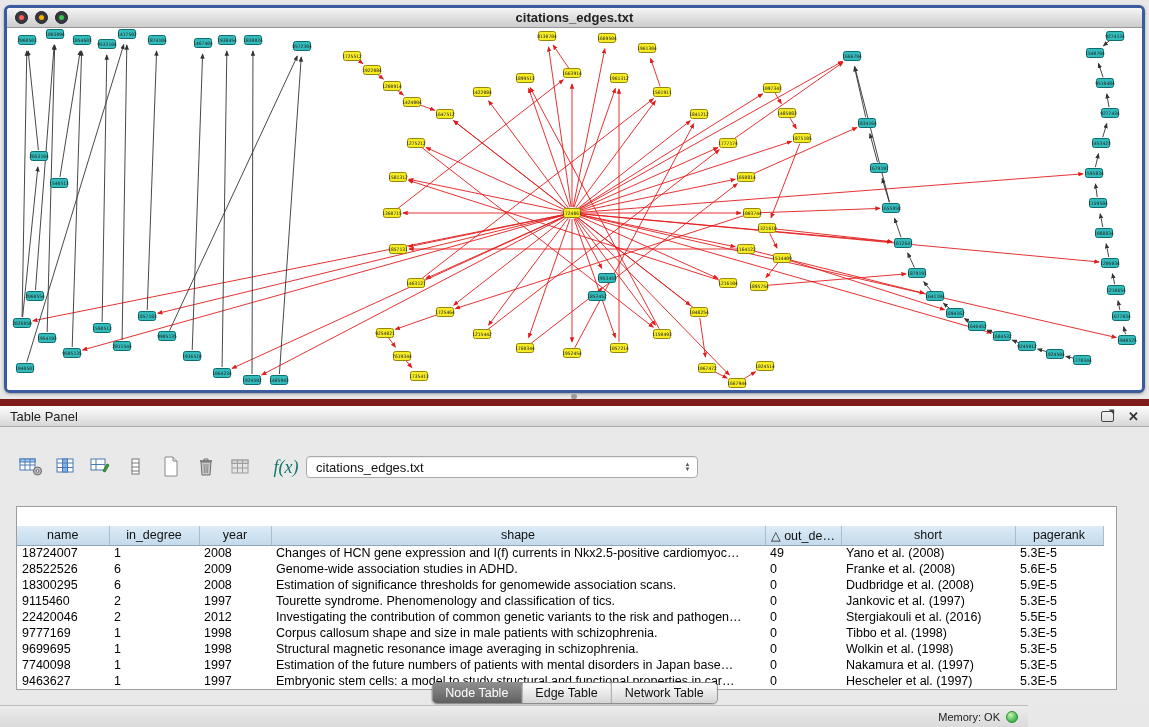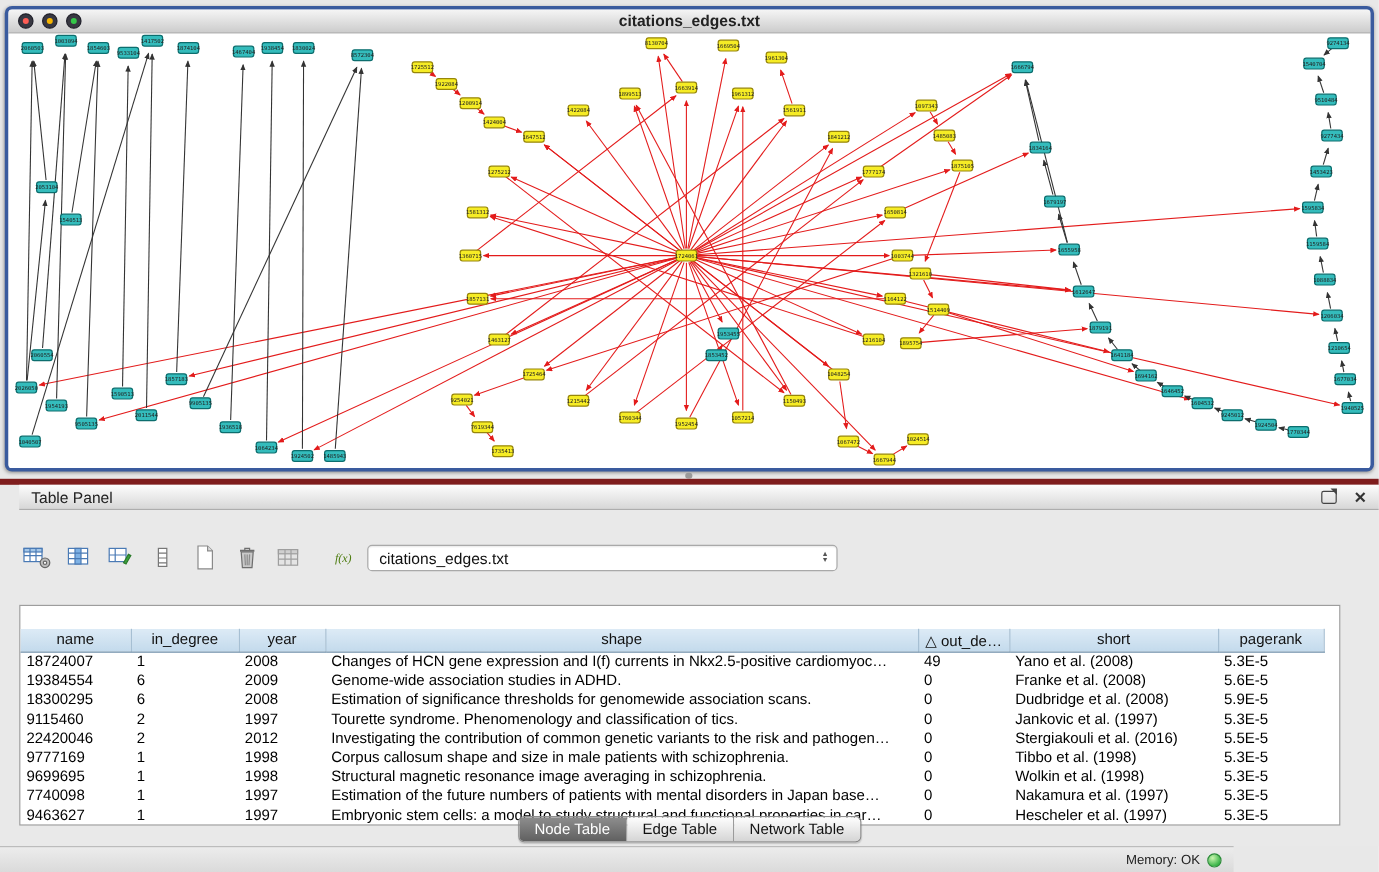--- a/index.html
+++ b/index.html
@@ -20,31 +20,31 @@
   #graph-svg { position:absolute; inset:0; }
   #graph-svg line { stroke-width:0.9; fill:none; }
   #graph-svg rect.node { stroke-width:1; }
   #graph-svg text.nl { font-size:4.6px; text-anchor:middle; fill:#222;
     font-family:"DejaVu Sans Mono", monospace; pointer-events:none; }
 
   
   .split-dot { position:absolute; left:571px; top:394px; width:6px; height:5px; border-radius:3px; background:#9a9a9a; }
 
   
-  .table-panel { position:absolute; left:0; top:399px; width:1149px; height:306px; background:#e9e9e9; border-top:5px solid #7f1d1d;padding-left:16px; }
+  .table-panel { position:absolute; left:0; top:399px; width:1149px; height:306px; background:#e9e9e9; border-top:7px solid #7f1d1d; }
   .panel-header { height:21px; background:linear-gradient(#fdfdfd,#d7d7d7); border-bottom:1px solid #adadad;
     display:flex; align-items:center; padding:0 10px; font-size:13px; color:#222; }
   .panel-header .spacer { flex:1; }
   .float-icon { width:13px; height:11px; border:1.5px solid #444; border-radius:2px; position:relative; margin-right:14px; cursor:pointer; }
   .float-icon::after { content:'◥'; position:absolute; right:-1px; top:-4px; font-size:7px; color:#444; }
   .close-icon { font-size:13px; font-weight:bold; color:#333; cursor:pointer; line-height:13px; }
 
   .toolbar { position:absolute; left:18px; top:46px; height:30px; display:flex; align-items:center; gap:9px; }
   .tb-icon { width:26px; height:24px; display:flex; align-items:center; justify-content:center; cursor:pointer; }
-  .fx { font-size:10px; color:#4d7c0f; font-family:"Liberation Serif", serif; font-style:italic;margin-left:20px; }
+  .fx { font-size:18px; color:#0f766e; font-family:"Liberation Serif", serif; font-style:italic;margin-left:20px; }
   .combo { width:392px; height:22px; margin-left:8px; background:#fff; border:1px solid #a9a9a9; border-radius:4px;
     display:flex; align-items:center; font-size:13px; color:#111; padding-left:9px; cursor:pointer;
     box-shadow:inset 0 1px 1px rgba(0,0,0,.08); }
   .combo .arrows { margin-left:auto; width:16px; display:flex; flex-direction:column; align-items:center;
     justify-content:center; color:#555; font-size:6px; line-height:5px; padding-right:3px; }
 
   .table-wrap { position:absolute; left:16px; top:100px; width:1101px; height:184px; background:#fff;
     border:1px solid #9d9d9d; display:flex; overflow:hidden;align-items:flex-end; }
   table.grid { width:1086px; border-collapse:collapse; table-layout:fixed; }
   col.c0{width:92px;} col.c1{width:90px;} col.c2{width:72px;} col.c3{width:494px;}
@@ -516,21 +516,21 @@
           <tr>
             <td>18724007</td>
             <td>1</td>
             <td>2008</td>
             <td>Changes of HCN gene expression and I(f) currents in Nkx2.5-positive cardiomyoc…</td>
             <td>49</td>
             <td>Yano et al. (2008)</td>
             <td>5.3E-5</td>
           </tr>
           <tr>
-            <td>19384554</td>
+            <td>28522526</td>
             <td>6</td>
             <td>2009</td>
             <td>Genome-wide association studies in ADHD.</td>
             <td>0</td>
             <td>Franke et al. (2008)</td>
             <td>5.6E-5</td>
           </tr>
           <tr>
             <td>18300295</td>
             <td>6</td>

